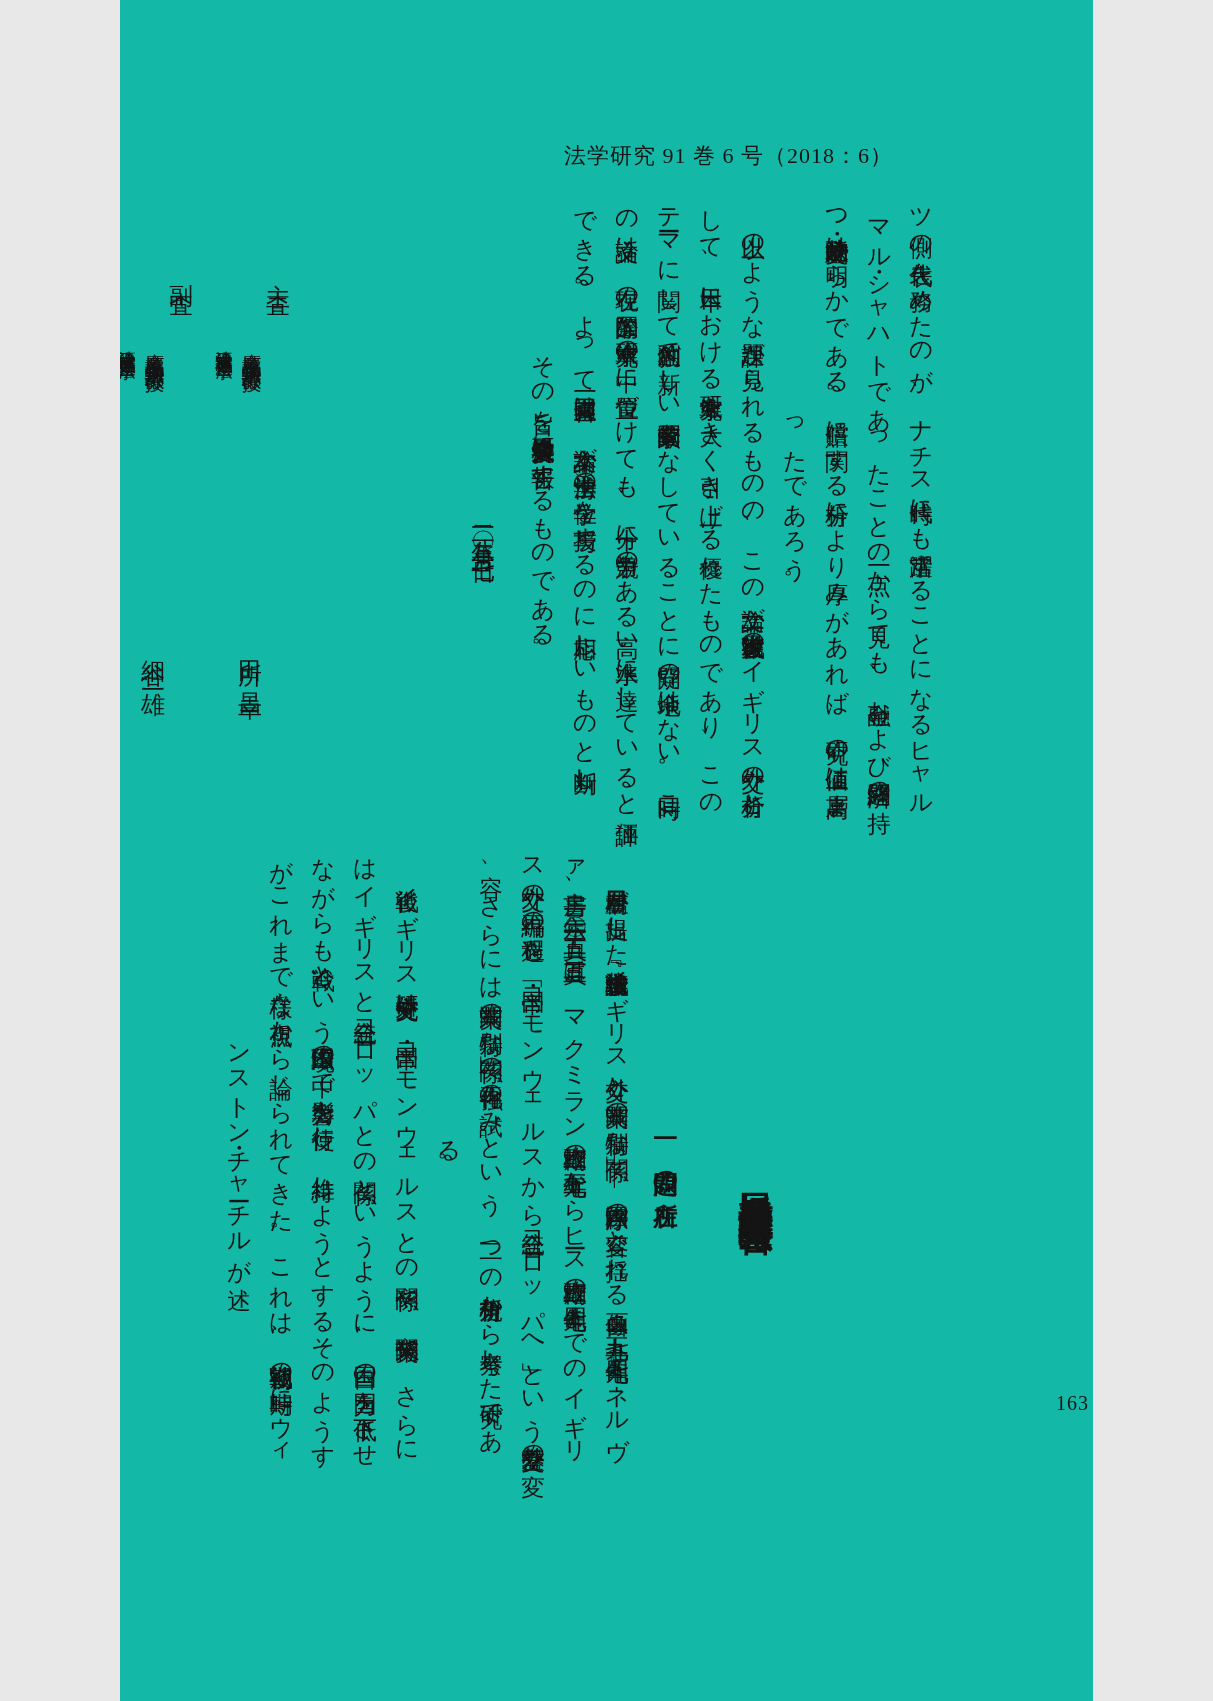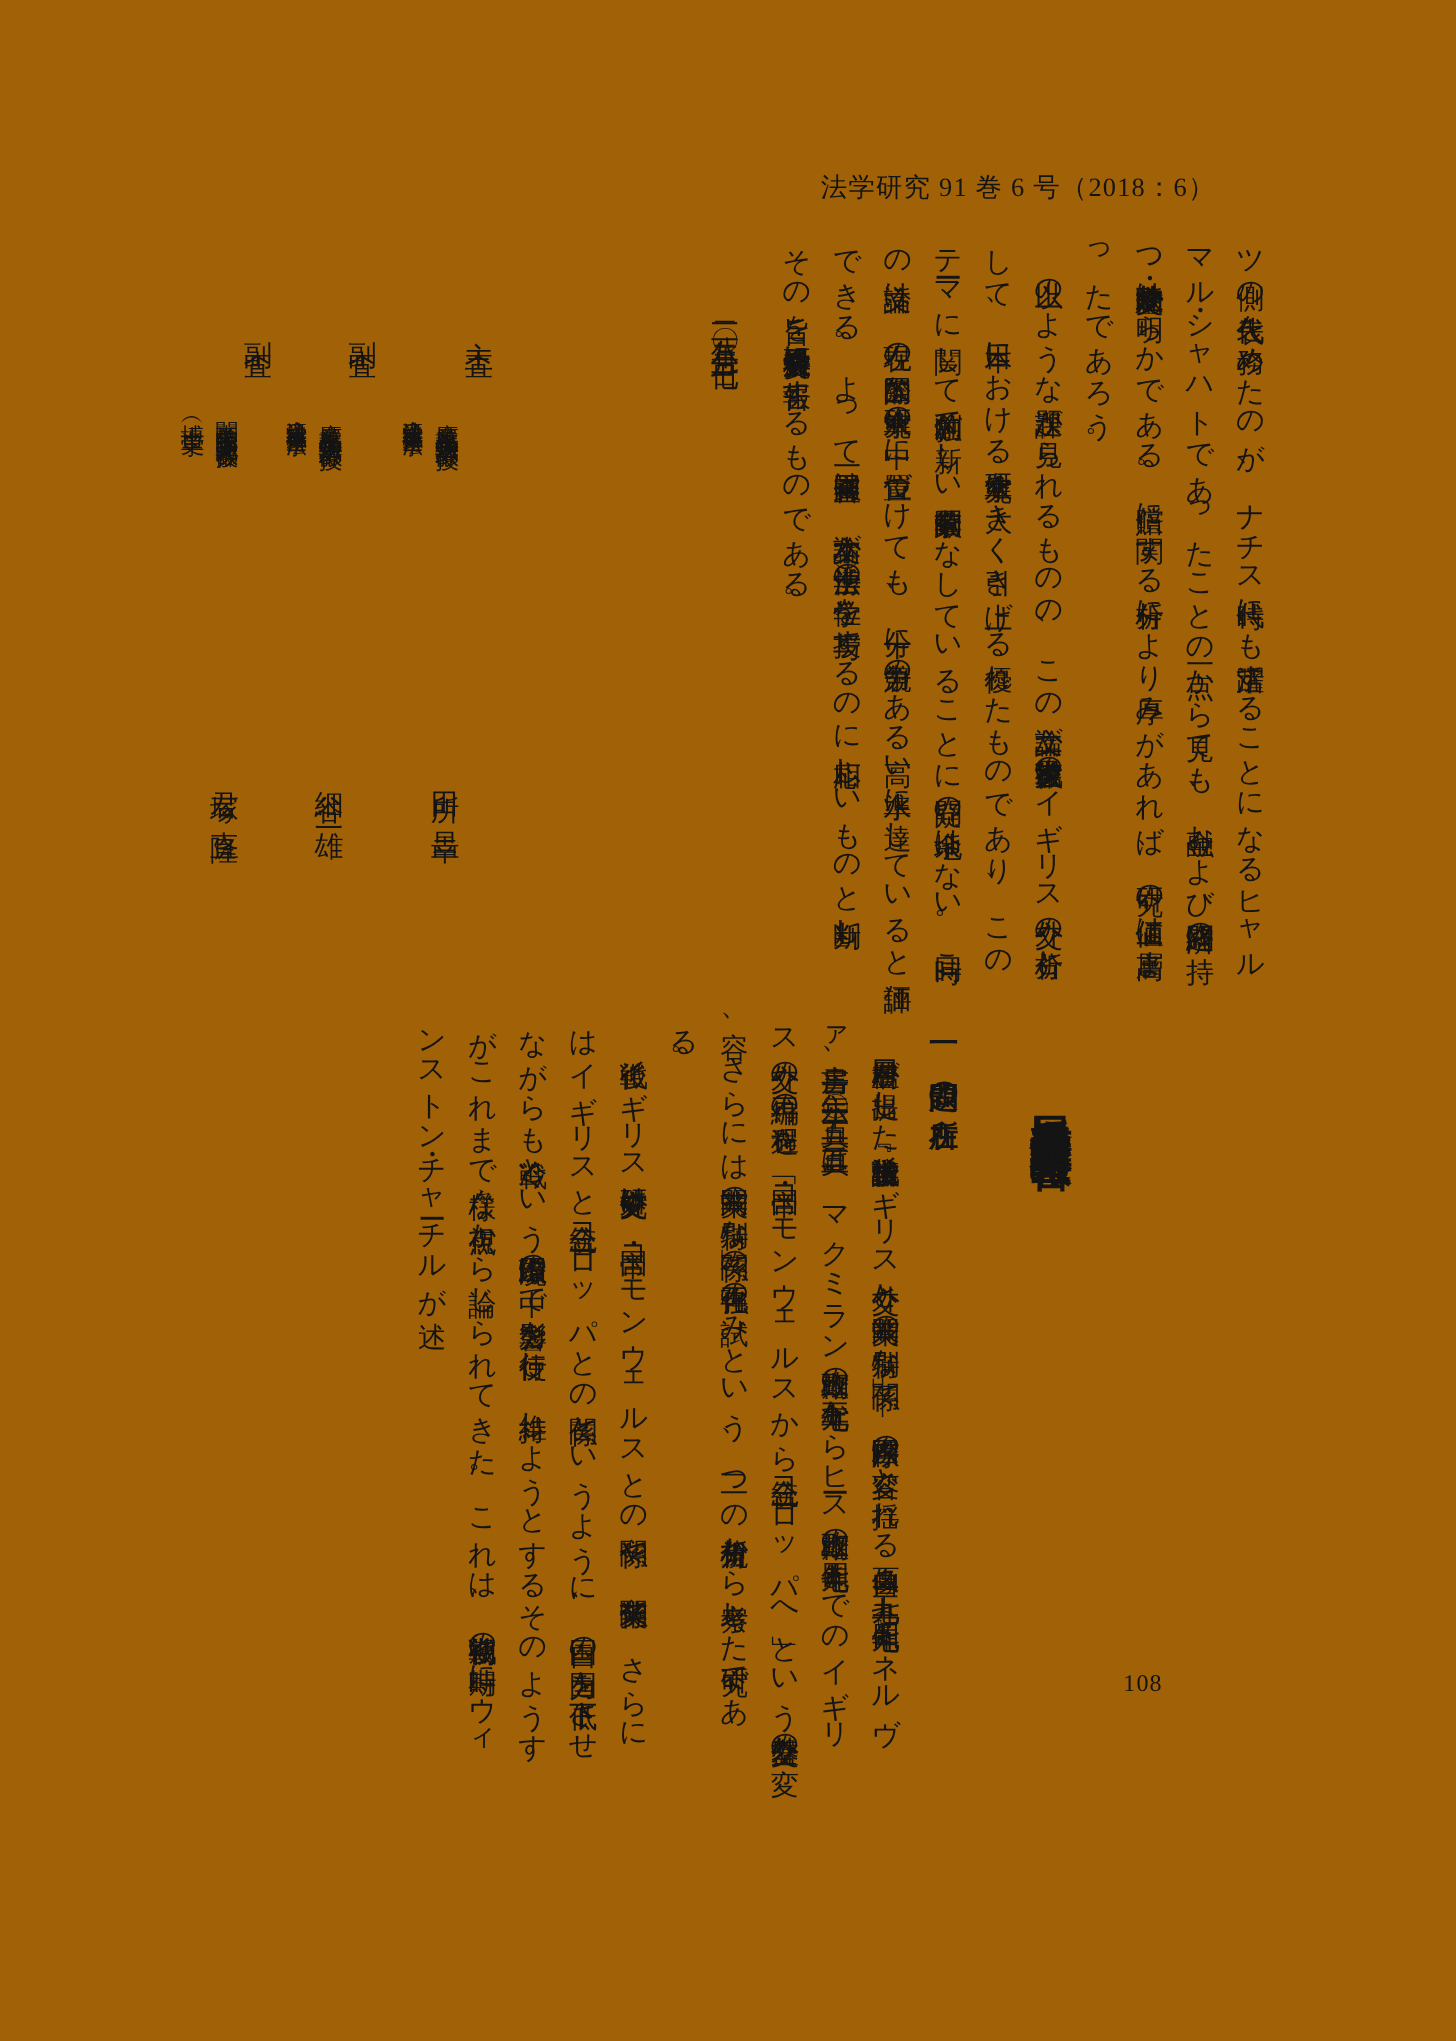--- a/index.html
+++ b/index.html
@@ -1,19 +1,19 @@
 <!DOCTYPE html>
 <html lang="ja"><head>
 <meta charset="utf-8">
 <style>
   html,body{margin:0;padding:0;background:#e8e8e8;}
   .page{
-    position:relative;width:1213px;height:1701px;background:#a16207;
+    position:relative;width:973px;height:1701px;background:#14b8a6;
     color:#141414;font-family:"Liberation Serif","DejaVu Serif",serif;
-    overflow:hidden;margin:0 auto;
+    overflow:hidden;margin:0 auto;text-align:center;
   }
   p{margin:0;padding:0;}
 
   .running-head{
     position:absolute;top:141px;right:200px;
     font-size:22px;letter-spacing:1px;white-space:nowrap;
   }
 
   
   .block-top{
@@ -94,15 +94,15 @@
     </div>
   </section>
 
   <section class="block-article">
     <h1 class="v-title">橋口豊君学位請求論文審査報告</h1>
     <h2 class="v-heading">一　問題の所在</h2>
     <p class="v-para indent">橋口豊君が提出した学位請求論文『戦後イギリス外交と英米間の「特別な関係」――国際秩序の変容と揺れる自画像　一九五七～一九七四年』（ミネルヴァ書房、二〇一六年、二五一頁＋二五頁）は、マクミラン政権期の一九五七年からヒース政権期の一九七四年までのイギリス外交の再編の過程を、「帝国・コモンウェルスから統合ヨーロッパへ」という外交基盤の変容、さらには英米間の「特別な関係」の再強化の試みという、二つの分析視角から考察した研究である。</p>
     <p class="v-para indent">戦後イギリス外交史研究は、帝国・コモンウェルスとの関係や、英米関係や、さらにはイギリスと統合ヨーロッパとの関係というように、自国の国力を低下させながらも冷戦という国際環境の中で影響力を行使し、維持しようとするそのようすがこれまで様々な視点から論じられてきた。これは、戦後初期の時期にウィンストン・チャーチルが述</p>
   </section>
 
-  <div class="page-number">108</div>
+  <div class="page-number">163</div>
 
 </div>
 
 </body></html>

